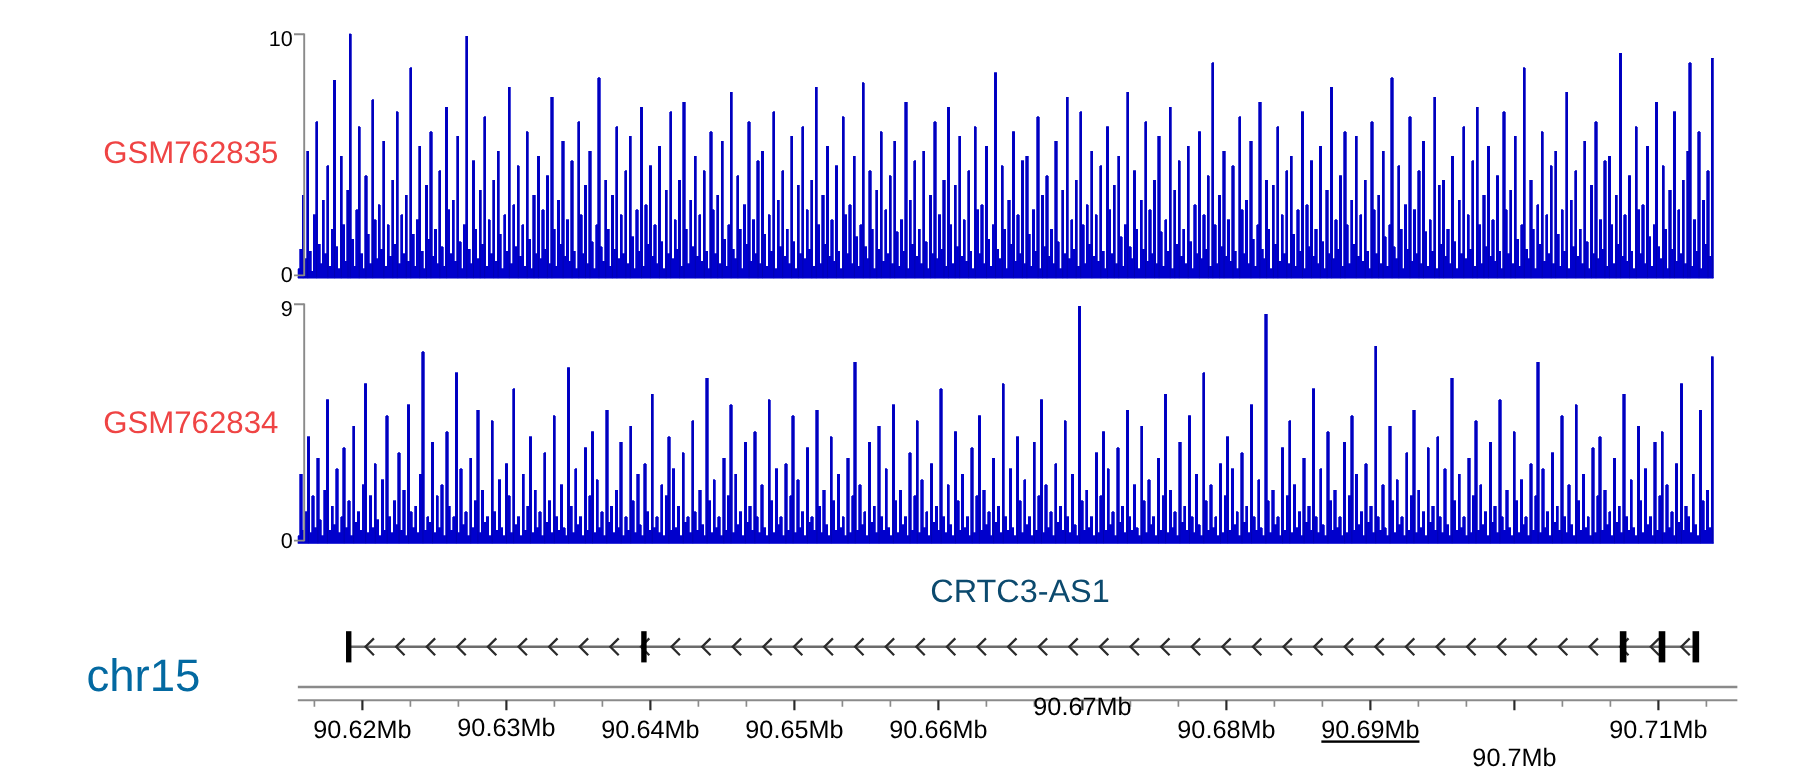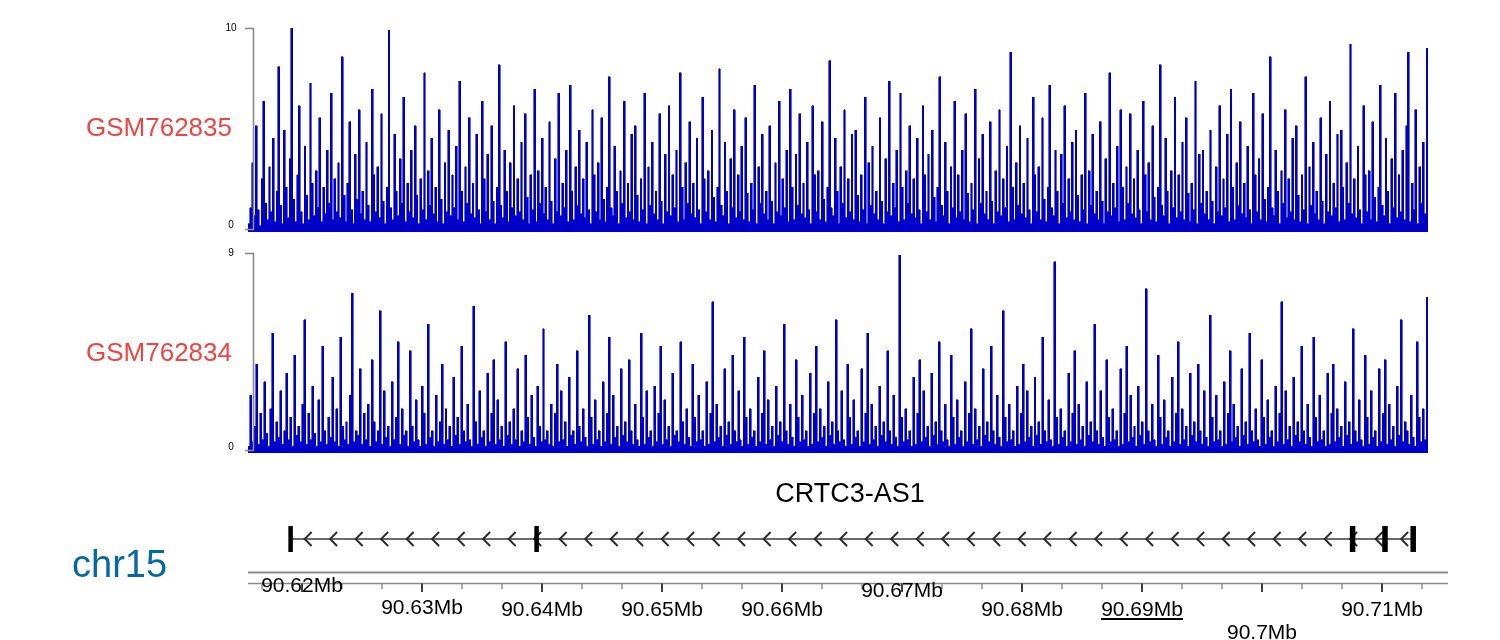--- a/index.html
+++ b/index.html
@@ -4,29 +4,29 @@
 <style>
   html,body{margin:0;padding:0;background:#ffffff;}
   body{width:1500px;height:640px;font-family:"Liberation Sans",sans-serif;color:#000;overflow:hidden;}
   #root{position:relative;width:1500px;height:640px;}
 
   .track-label{
     position:absolute;font-size:26px;color:#ef4444;white-space:nowrap;
     font-family:"Liberation Sans",sans-serif;letter-spacing:0px;
   }
   .axis-num{
-    position:absolute;font-size:10px;color:#000;white-space:nowrap;
-    font-family:"Liberation Sans",sans-serif;text-align:center;
+    position:absolute;font-size:18px;color:#000;white-space:nowrap;
+    font-family:"Liberation Sans",sans-serif;text-align:right;
   }
   .chrom-label{
     position:absolute;font-size:38px;color:#0369a1;white-space:nowrap;
     font-family:"Liberation Sans",sans-serif;
   }
   .gene-name{
-    position:absolute;font-size:27px;color:#000000;white-space:nowrap;
+    position:absolute;font-size:27px;color:#0c4a6e;white-space:nowrap;
     font-family:"Liberation Sans",sans-serif;text-align:center;
   }
   .tick-label{
     position:absolute;font-size:21px;color:#000;white-space:nowrap;
     font-family:"Liberation Sans",sans-serif;
     transform:translateX(-50%);
   }
   svg{display:block;}
   .plot-svg{position:absolute;}
 </style>
@@ -463,21 +463,21 @@
       <line x1="934.00" y1="13.5" x2="934.00" y2="19" stroke="#8a8a8a" stroke-width="1.4"></line>
       <line x1="974.00" y1="13.5" x2="974.00" y2="19" stroke="#8a8a8a" stroke-width="1.4"></line>
       <line x1="1014.00" y1="13.5" x2="1014.00" y2="22" stroke="#2a2a2a" stroke-width="1.8"></line>
       <line x1="1054.00" y1="13.5" x2="1054.00" y2="19" stroke="#8a8a8a" stroke-width="1.4"></line>
       <line x1="1094.00" y1="13.5" x2="1094.00" y2="19" stroke="#8a8a8a" stroke-width="1.4"></line>
       <line x1="1134.00" y1="13.5" x2="1134.00" y2="22" stroke="#2a2a2a" stroke-width="1.8"></line>
       <line x1="1174.00" y1="13.5" x2="1174.00" y2="19" stroke="#8a8a8a" stroke-width="1.4"></line>
     </svg>
 
   <div id="tick-labels">
-      <div class="tick-label" style="left: 302px; top: 573px; text-align: center;">90.62Mb</div>
+      <div class="tick-label" style="left: 302px; top: 597px; text-align: center;">90.62Mb</div>
       <div class="tick-label" style="left: 422px; top: 595px;">90.63Mb</div>
       <div class="tick-label" style="left: 542px; top: 597px;">90.64Mb</div>
       <div class="tick-label" style="left: 662px; top: 597px;">90.65Mb</div>
       <div class="tick-label" style="left: 782px; top: 597px;">90.66Mb</div>
       <div class="tick-label" style="left: 902px; top: 578px;">90.67Mb</div>
       <div class="tick-label" style="left: 1022px; top: 597px;">90.68Mb</div>
       <div class="tick-label" style="left: 1142px; top: 597px; text-decoration: underline;">90.69Mb</div>
       <div class="tick-label" style="left: 1262px; top: 597px; margin-top: 23px;">90.7Mb</div>
       <div class="tick-label" style="left: 1382px; top: 597px;">90.71Mb</div>
     </div>

